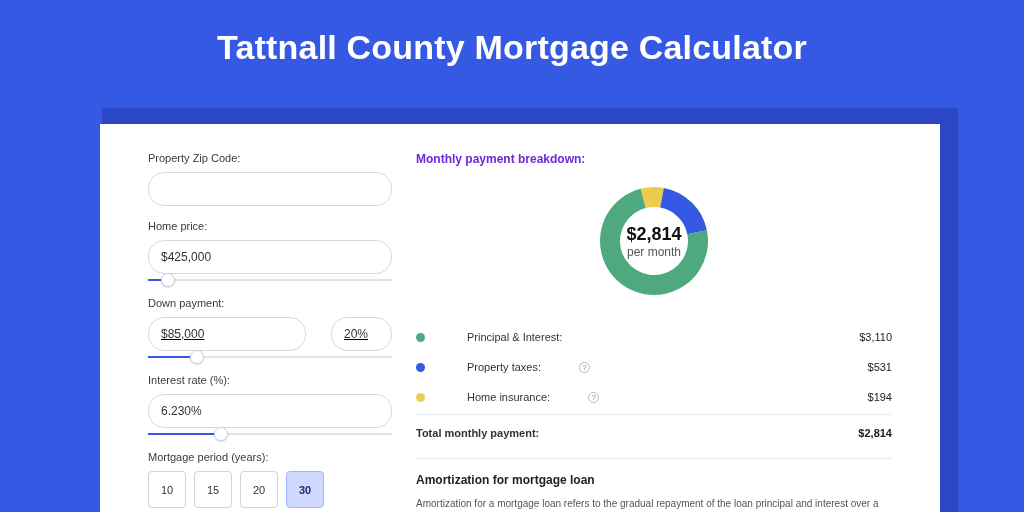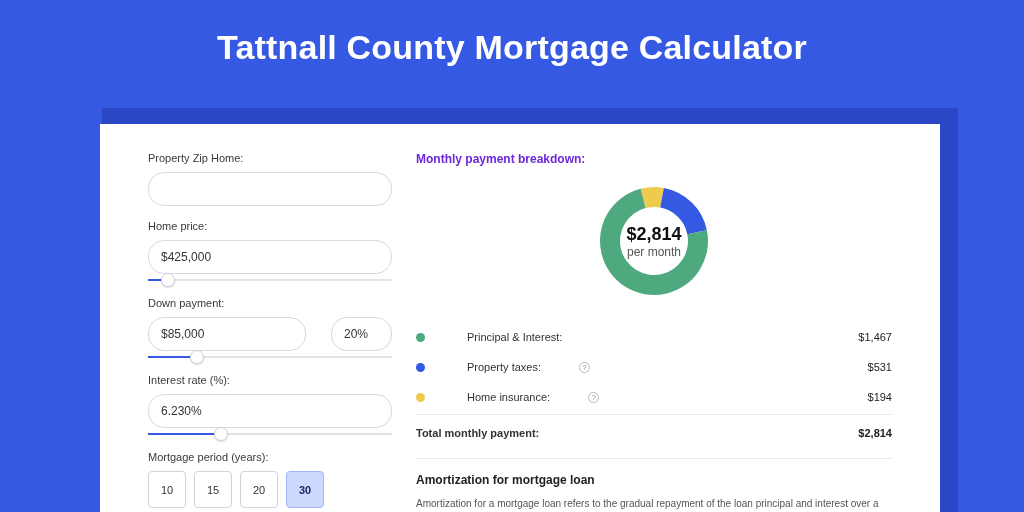--- a/index.html
+++ b/index.html
@@ -50,21 +50,21 @@
     width: 100%;
     border: 1px solid #d6d9e0;
     border-radius: 16px;
     height: 34px;
     padding: 0 12px;
     font-size: 12px;
     color: #333;
     background: #fff;
   }
   .text-input.small { width: 61px; }
-  .field-row { display: flex; gap: 25px; }
+  .field-row { display: flex; gap: 25px; text-decoration: underline; }
   .slider-wrap { position: relative; height: 14px; margin-top: -1px; margin-bottom: 10px; }
   .slider-track { position:absolute; left:0; right:0; top:6px; height:2px; background:#e0e3ea; }
   .slider-fill { position:absolute; left:0; top:6px; height:2px; background:#3659e3; }
   .slider-thumb {
     position:absolute; top:0; width:14px; height:14px; border-radius:50%;
     background:#fff; border:1px solid #cfd3dc; box-shadow:0 1px 2px rgba(0,0,0,.15);
     transform: translateX(-50%);
   }
   .period-row { display:flex; gap:8px; margin-bottom:14px; }
   .period-btn {
@@ -107,21 +107,21 @@
 <body>
 
 <h1 class="page-title">Tattnall County Mortgage Calculator</h1>
 
 <div class="panel-shadow"></div>
 
 <div class="panel">
 
   <div class="col-left">
 
-    <label class="field-label">Property Zip Home:</label>
+    <label class="field-label">Property Zip Code:</label>
     <input class="text-input" value="" style="">
     <div style="height:14px"></div>
 
     <label class="field-label">Home price:</label>
     <input class="text-input" value="$425,000" style="">
     <div class="slider-wrap">
       <div class="slider-track"></div>
       <div class="slider-fill" id="fill-home" style="width: 8%;"></div>
       <div class="slider-thumb" id="thumb-home" style="left: 8%;"></div>
     </div>
@@ -175,21 +175,21 @@
           <div class="donut-value">$2,814</div>
           <div class="donut-sub">per month</div>
         </div>
       </div>
     </div>
 
     <div id="legend">
         <div class="legend-row">
           <span class="dot" style="background: rgb(79, 169, 126);"></span>
           <span>Principal &amp; Interest:</span>
-          <span class="legend-amount">$1,467</span>
+          <span class="legend-amount">$3,110</span>
         </div>
         <div class="legend-row">
           <span class="dot" style="background: rgb(54, 89, 227);"></span>
           <span>Property taxes:</span>
           <span class="info-icon">?</span>
           <span class="legend-amount">$531</span>
         </div>
         <div class="legend-row">
           <span class="dot" style="background: rgb(238, 203, 77);"></span>
           <span>Home insurance:</span>

